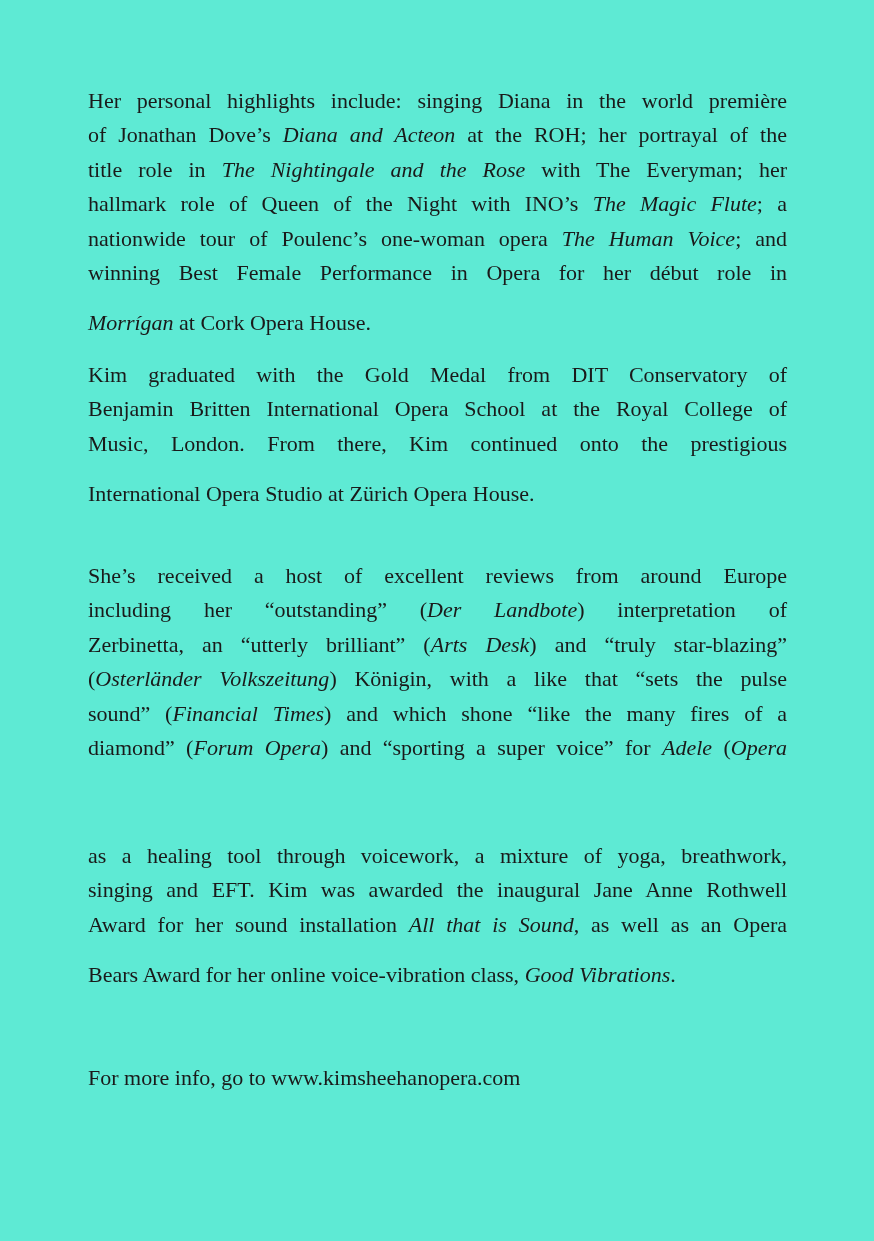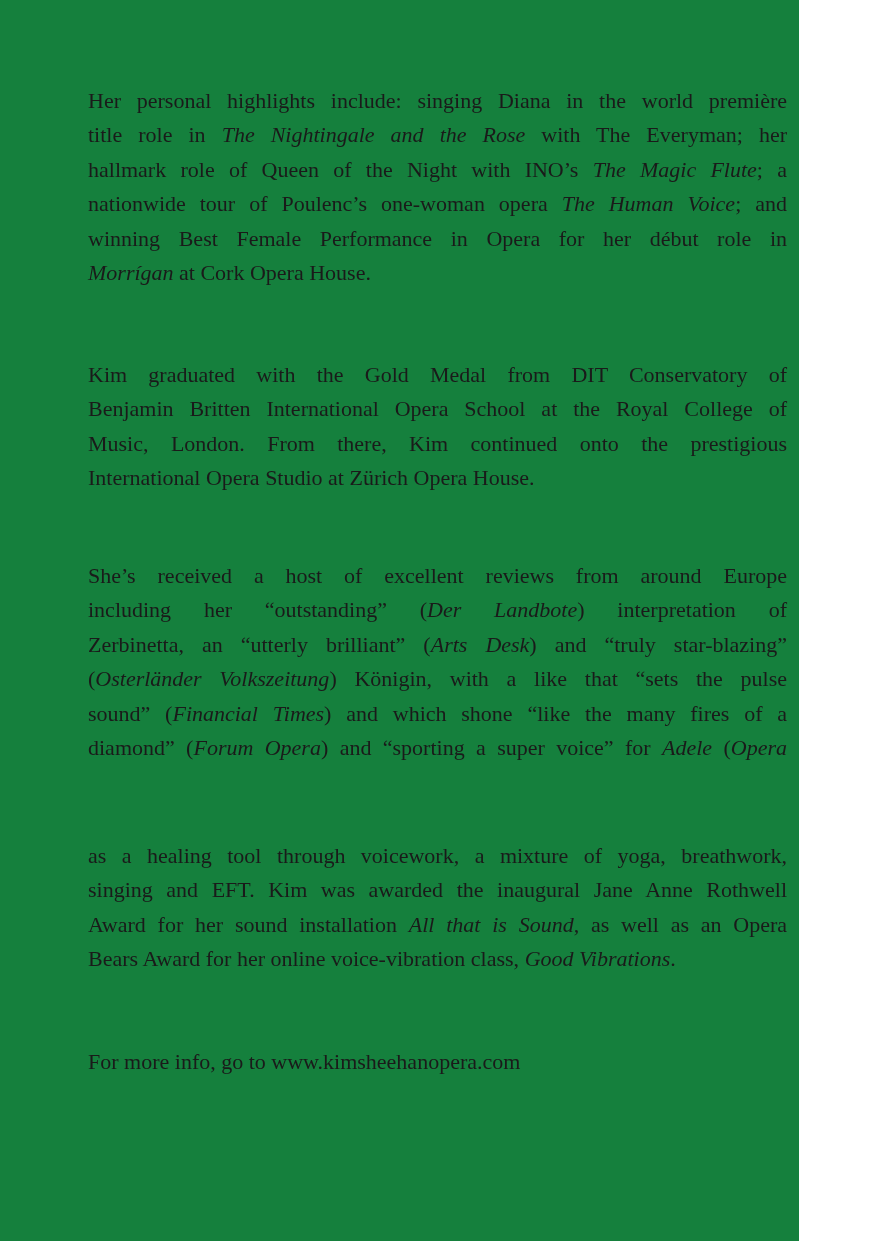--- a/index.html
+++ b/index.html
@@ -11,53 +11,54 @@
       width: 874px;
       height: 1241px;
       position: relative;
       overflow: hidden;
       font-family: "Liberation Serif", "DejaVu Serif", serif;
       color: #1a1a1a;
     }
     .page {
       position: absolute;
       left: 0; top: 0;
-      width: 755px;
+      width: 874px;
       height: 1241px;
-      background: #15803d;
-      padding-left: 44px;
+      background: #5eead4;
     }
     .para {
       position: absolute;
       left: 88px;
       width: 699px;
     }
     .line {
       display: block;
       height: 34.4px;
       line-height: 34.4px;
       font-size: 22px;
       white-space: nowrap;
       text-align: justify;
       text-align-last: justify;
       overflow: visible;
     }
     .line.last {
       text-align-last: left;
+      margin-top: 16px;
     }
     .line i {
       font-style: italic;
     }
   </style>
 </head>
 <body>
 
 <div class="page" id="page">
     <div class="para" style="top: 84px;">
       <div class="line"><span>Her personal highlights include: singing Diana in the world première</span></div>
+      <div class="line"><span>of Jonathan Dove’s </span><i>Diana and Acteon</i><span> at the ROH; her portrayal of the</span></div>
       <div class="line"><span>title role in </span><i>The Nightingale and the Rose</i><span> with The Everyman; her</span></div>
       <div class="line"><span>hallmark role of Queen of the Night with INO’s </span><i>The Magic Flute</i><span>; a</span></div>
       <div class="line"><span>nationwide tour of Poulenc’s one-woman opera </span><i>The Human Voice</i><span>; and</span></div>
       <div class="line"><span>winning Best Female Performance in Opera for her début role in</span></div>
       <div class="line last"><i>Morrígan</i><span> at Cork Opera House.</span></div>
     </div>
     <div class="para" style="top: 358px;">
       <div class="line"><span>Kim graduated with the Gold Medal from DIT Conservatory of</span></div>
       <div class="line"><span>Benjamin Britten International Opera School at the Royal College of</span></div>
       <div class="line"><span>Music, London. From there, Kim continued onto the prestigious</span></div>

